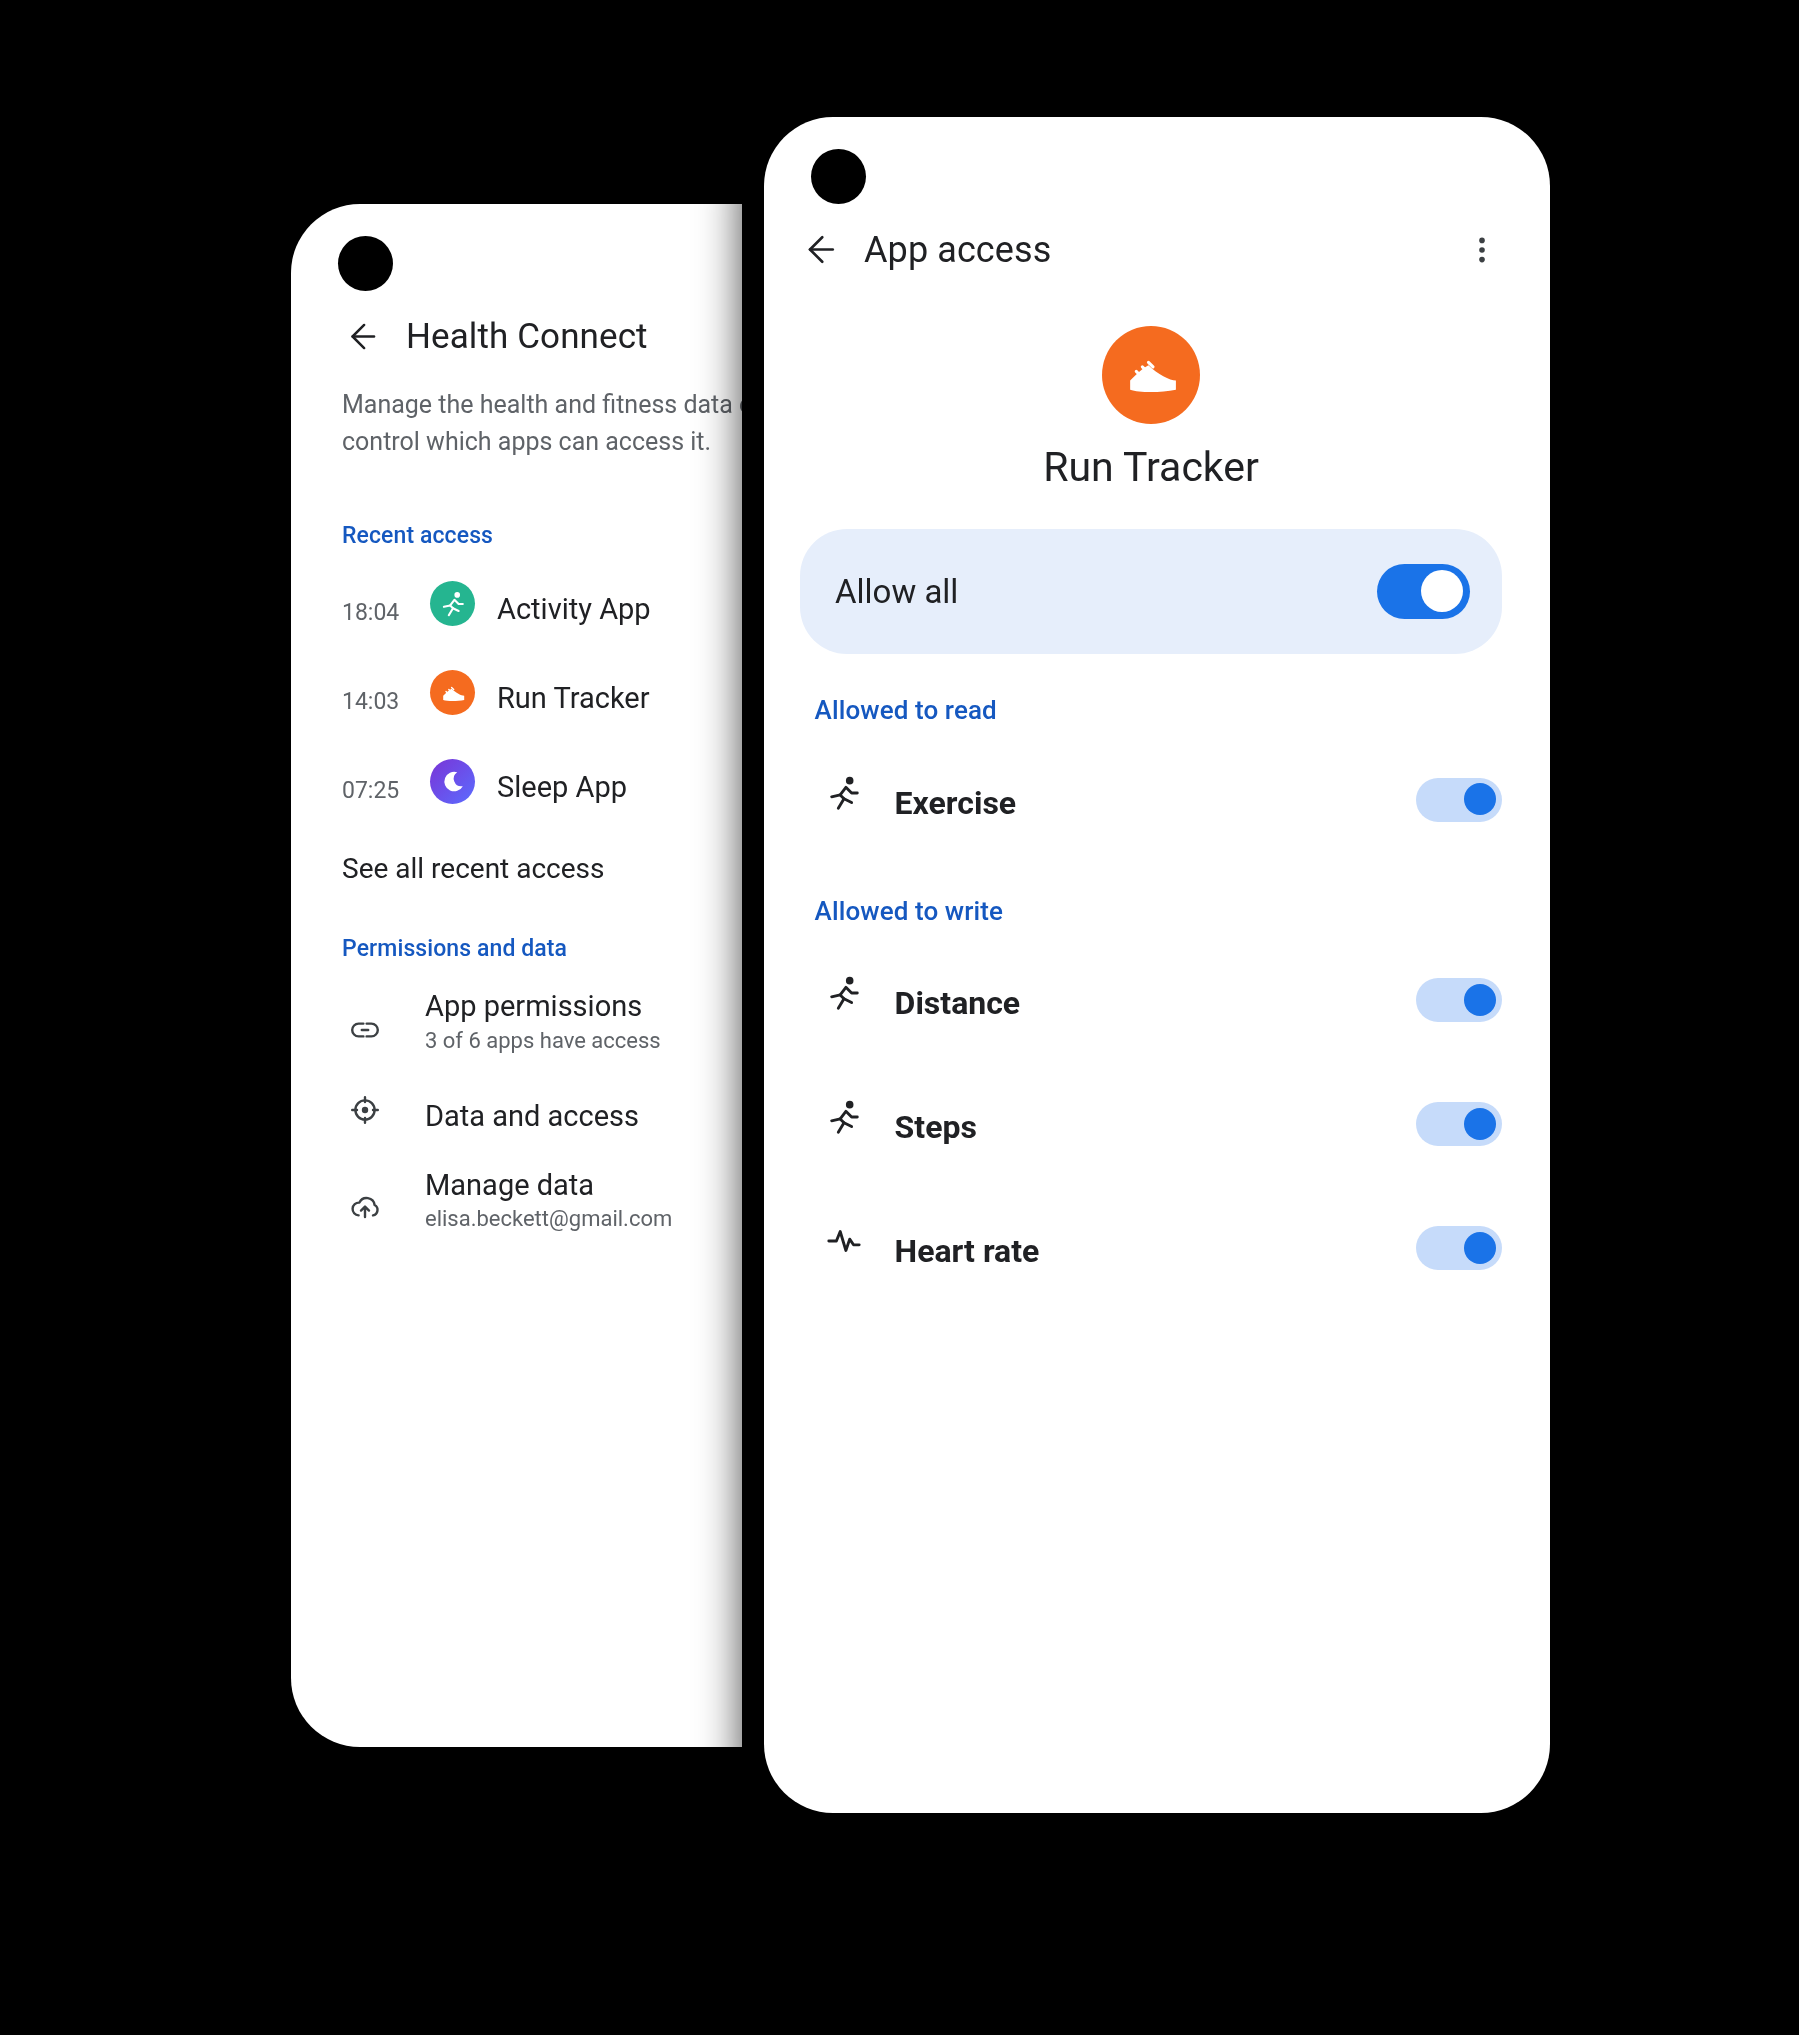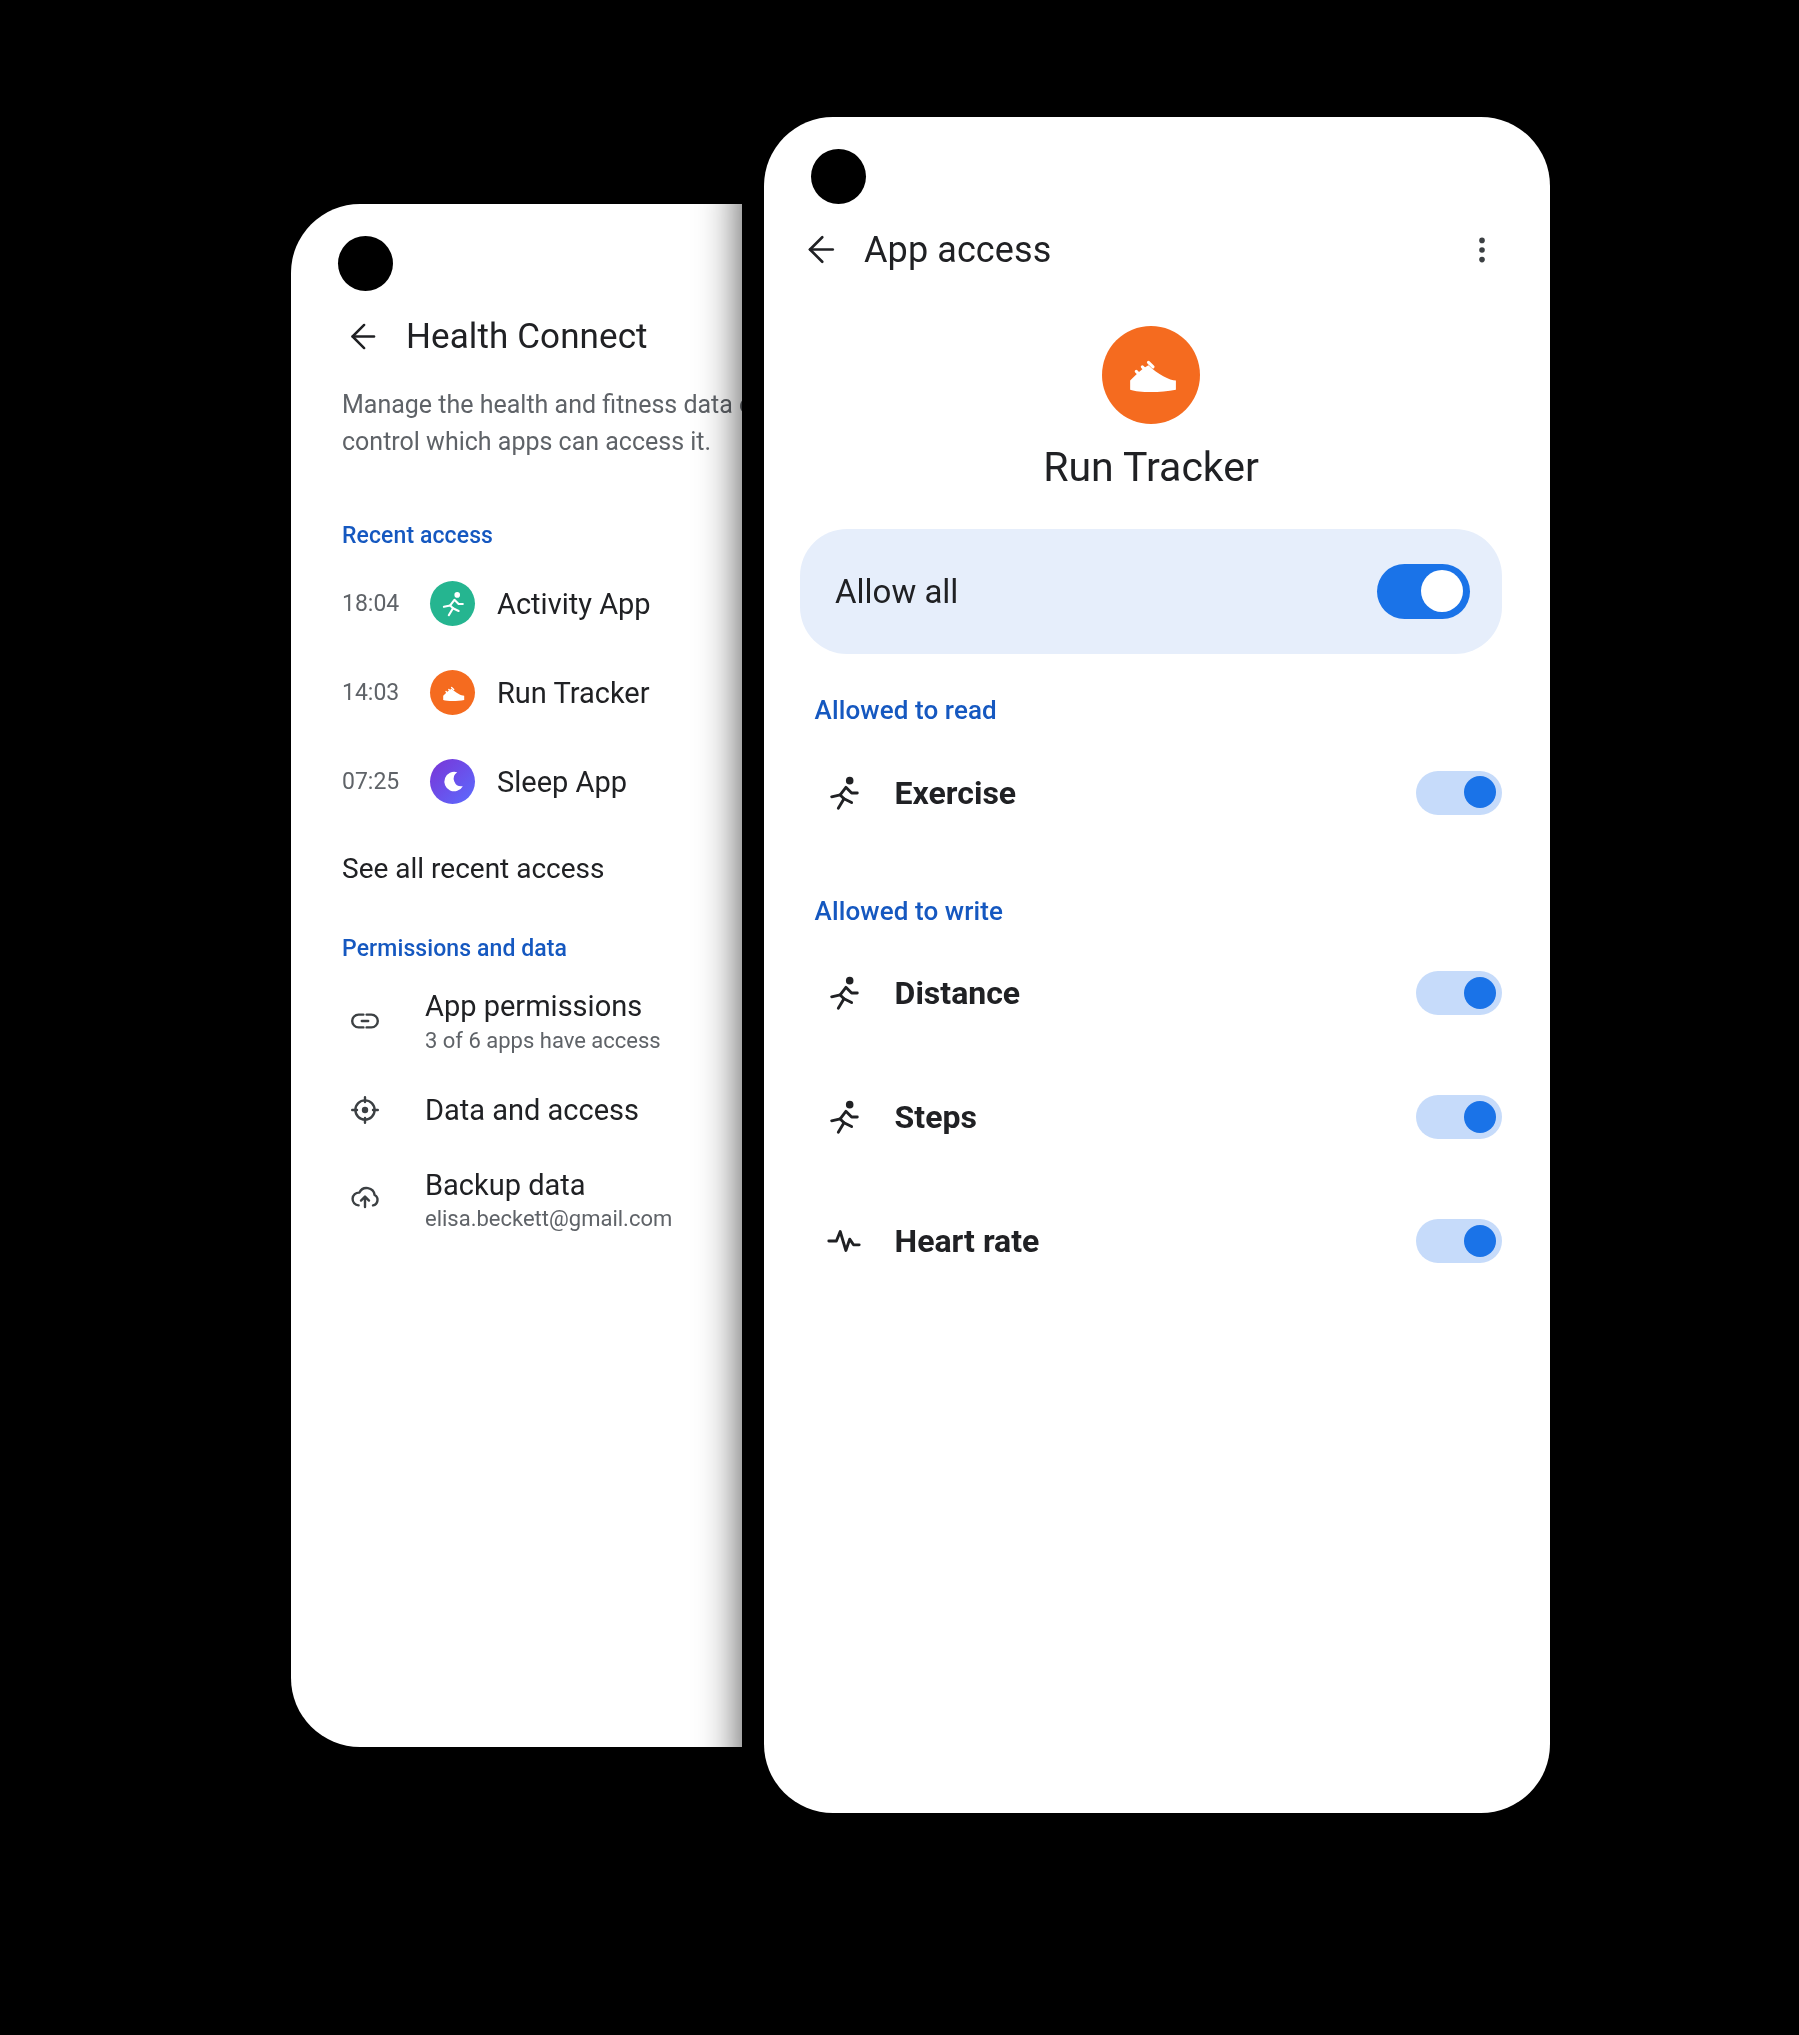--- a/index.html
+++ b/index.html
@@ -110,21 +110,21 @@
     color: var(--accent-deep);
     font-size: 23px;
     font-weight: 500;
     padding: 32px 0 10.2px 0;
     letter-spacing: 0.1px;
   }
   .phone.front .section-label { font-size: 26px; padding: 41px 0 5.8px 14.6px; }
 
   .row {
     display: flex;
-    align-items: center;
+    align-items: flex-end;
     gap: 22px;
     padding: 22px 0;
   }
   .row.tight { padding: 17.5px 0; }
   .row .time {
     width: 66px;
     color: var(--muted);
     font-size: 23px;
   }
   .row .lead-icon {
@@ -349,21 +349,21 @@
               <span class="label">Data and access</span>
             </span>
           </div>
           <div class="row tight">
             <span class="lead-icon" style="color:#3c4043">
               <svg width="32" height="32" viewBox="0 0 40 40">
                 <use href="#ic-cloud-up"></use>
               </svg>
             </span>
             <span class="col">
-              <span class="label">Backup data</span>
+              <span class="label">Manage data</span>
               <span class="sub">elisa.beckett@gmail.com</span>
             </span>
           </div>
         </div>
     </div>
   </div>
 
   <div class="phone front">
     <div class="earpiece"></div>
     <div class="screen">

